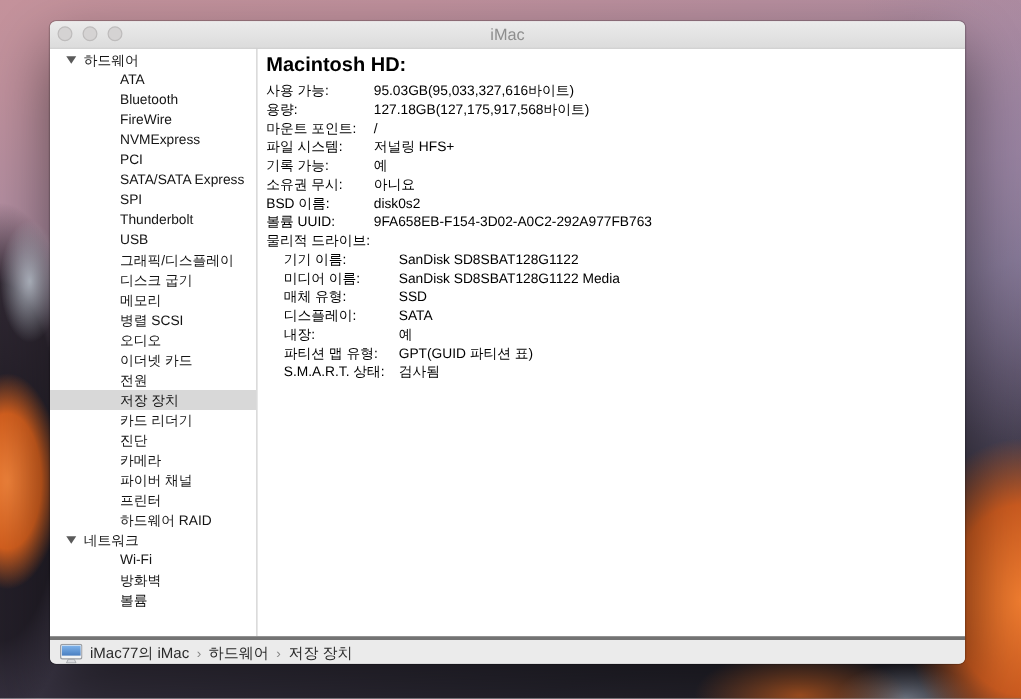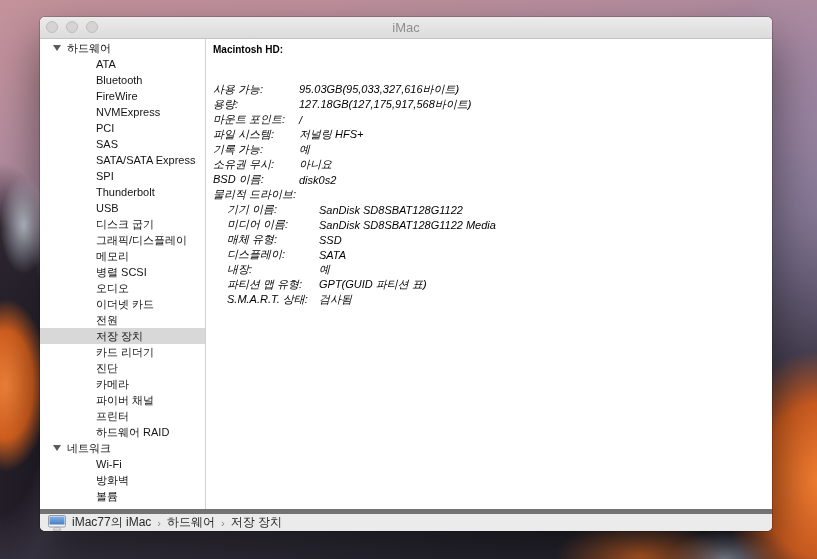--- a/index.html
+++ b/index.html
@@ -41,29 +41,29 @@
   .sidebar {
     flex:0 0 166px; width:166px; border-right:1px solid #d0d0d0;
     overflow:hidden; font-size:11px; color:#141414; padding-top:1px;
   }
   .srow { height:16px; display:flex; align-items:center; padding-left:56px; white-space:nowrap; cursor:default; }
   .srow.group { padding-left:13px; gap:6px; }
   .srow.selected { background:#d8d8d8; }
   .tri { width:0; height:0; border-left:4.5px solid transparent; border-right:4.5px solid transparent; border-top:6px solid #5a5a5a; }
 
   .main { flex:1; min-width:0; padding:5px 0 0 7px; font-size:11px; color:#000; overflow:hidden; }
-  .vol-title { font-weight:bold; font-size:10px; height:14px; }
-  .rows { margin-top:24px;font-style:italic; }
+  .vol-title { font-weight:bold; font-size:16px; height:14px; }
+  .rows { margin-top:7px; }
   .drow { display:flex; height:15px; align-items:center; white-space:nowrap; }
   .drow .lbl { flex:0 0 86px; width:86px; }
   .drow.indent { margin-left:14px; }
   .drow.indent .lbl { flex:0 0 92px; width:92px; }
 
   .statusbar {
-    flex:0 0 22px; border-top:5px solid #737373; background:#ebebeb;
+    flex:0 0 22px; border-top:3px solid #737373; background:#ebebeb;
     display:flex; align-items:flex-end; padding:0 8px; font-size:12px; color:#2a2a2a;
   }
   .imac-icon { margin-right:6px; flex:0 0 auto; }
   .crumb { white-space:nowrap; }
   .crumb-sep { color:#868686; margin:0 6px; font-size:11px; }
 </style>
 </head>
 <body>
 
 <div class="wallpaper"></div>
@@ -96,39 +96,36 @@
           <div class="srow">
     <span>FireWire</span>
   </div>
           <div class="srow">
     <span>NVMExpress</span>
   </div>
           <div class="srow">
     <span>PCI</span>
   </div>
           <div class="srow">
-    <span>SAS</span>
-  </div>
-          <div class="srow">
     <span>SATA/SATA Express</span>
   </div>
           <div class="srow">
     <span>SPI</span>
   </div>
           <div class="srow">
     <span>Thunderbolt</span>
   </div>
           <div class="srow">
     <span>USB</span>
   </div>
           <div class="srow">
+    <span>그래픽/디스플레이</span>
+  </div>
+          <div class="srow">
     <span>디스크 굽기</span>
-  </div>
-          <div class="srow">
-    <span>그래픽/디스플레이</span>
   </div>
           <div class="srow">
     <span>메모리</span>
   </div>
           <div class="srow">
     <span>병렬 SCSI</span>
   </div>
           <div class="srow">
     <span>오디오</span>
   </div>
@@ -198,20 +195,24 @@
     <span class="lbl">기록 가능:</span>
     <span class="val">예</span>
   </div>
           <div class="drow">
     <span class="lbl">소유권 무시:</span>
     <span class="val">아니요</span>
   </div>
           <div class="drow">
     <span class="lbl">BSD 이름:</span>
     <span class="val">disk0s2</span>
+  </div>
+          <div class="drow">
+    <span class="lbl">볼륨 UUID:</span>
+    <span class="val">9FA658EB-F154-3D02-A0C2-292A977FB763</span>
   </div>
           <div class="drow">
     <span class="lbl">물리적 드라이브:</span>
     <span class="val"></span>
   </div>
           <div class="drow indent">
     <span class="lbl">기기 이름:</span>
     <span class="val">SanDisk SD8SBAT128G1122</span>
   </div>
           <div class="drow indent">

